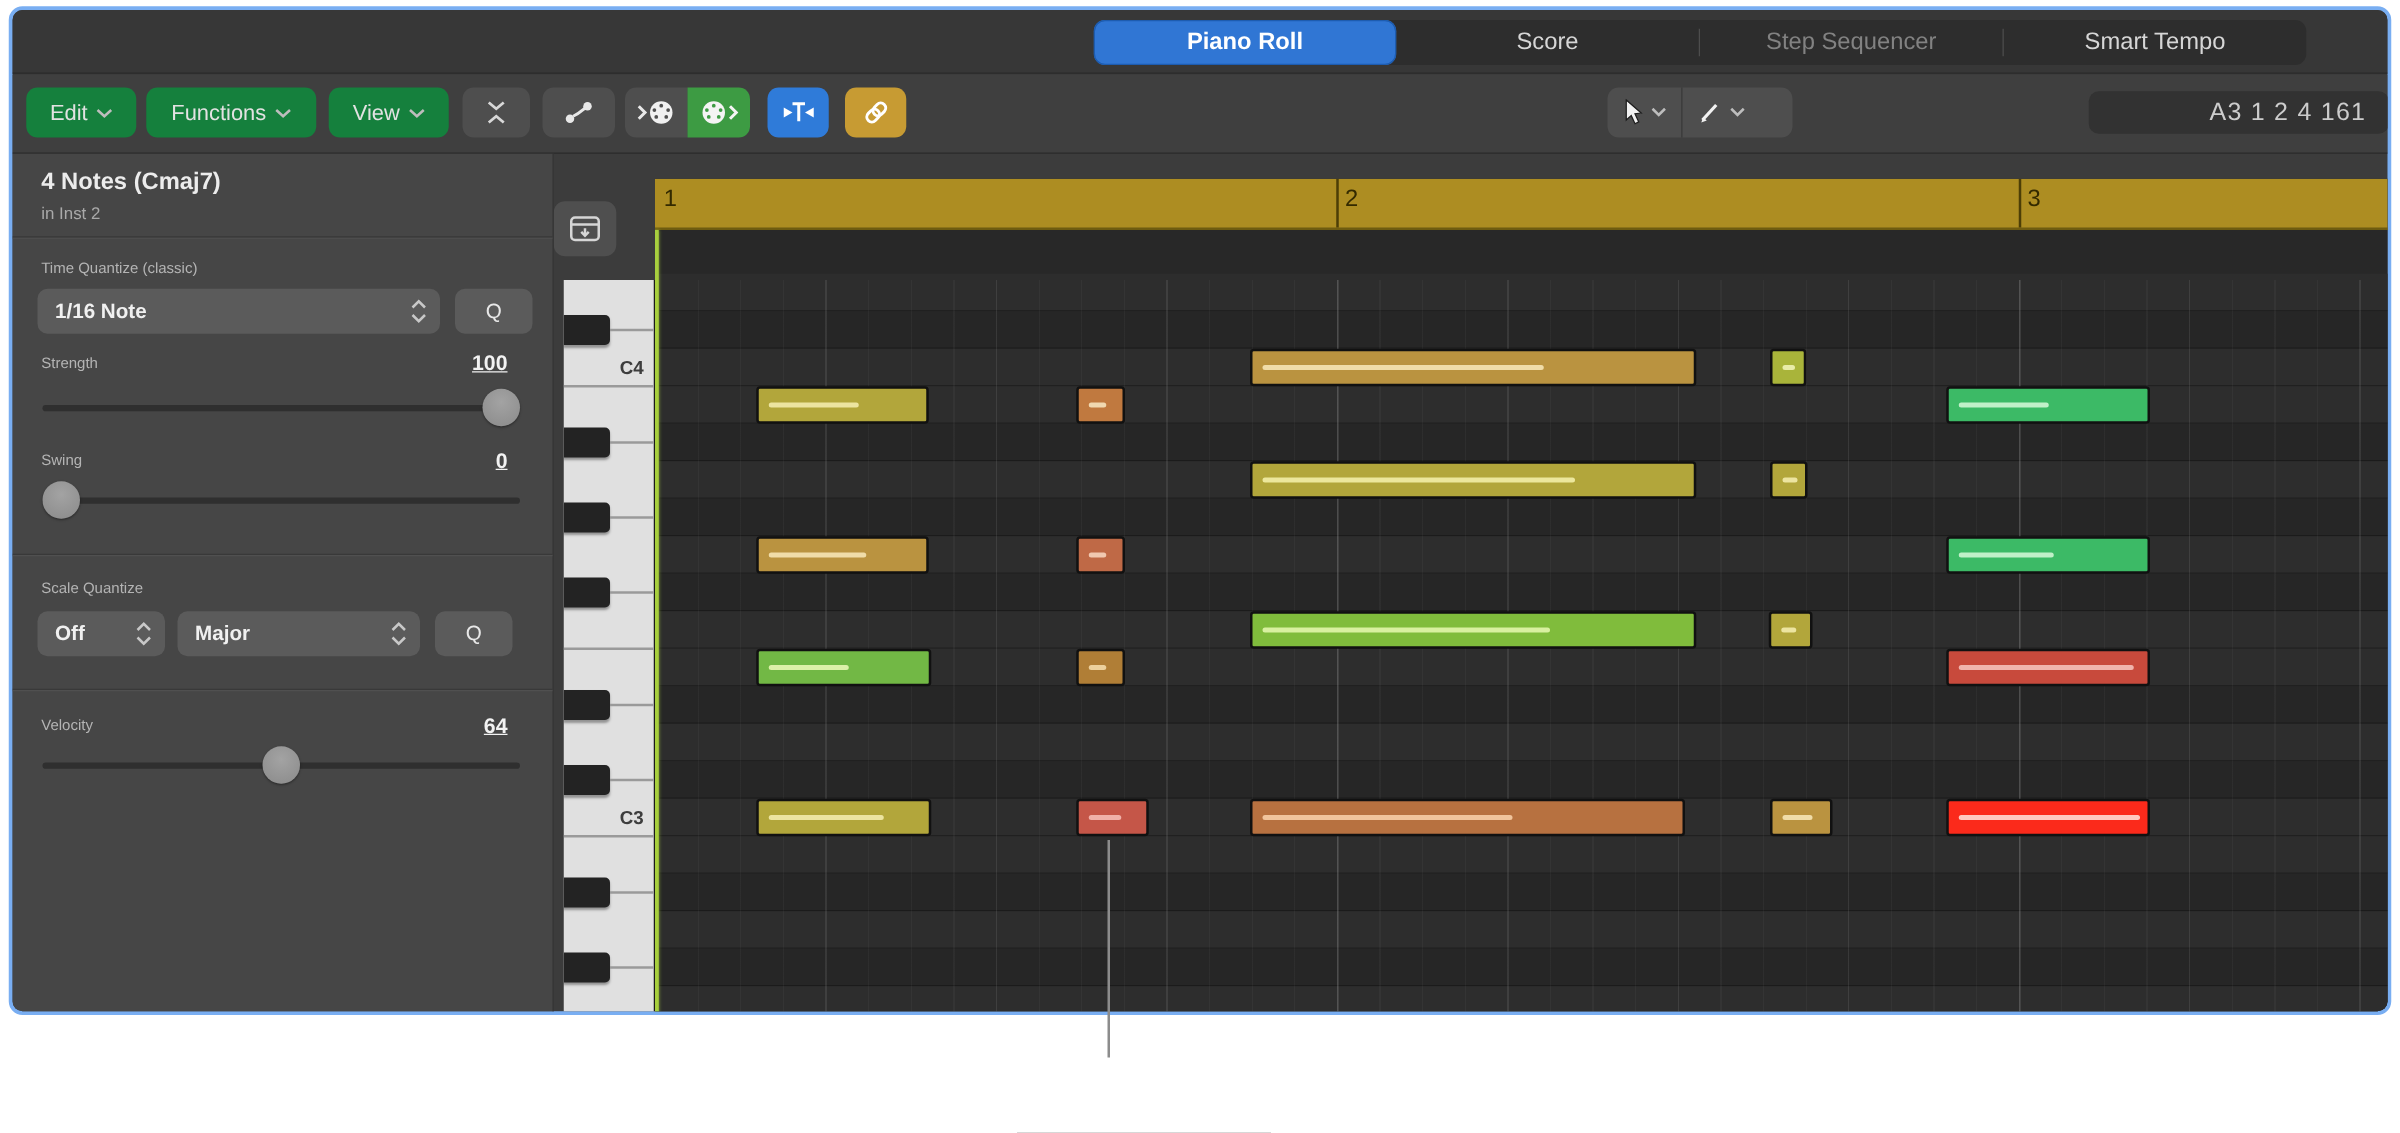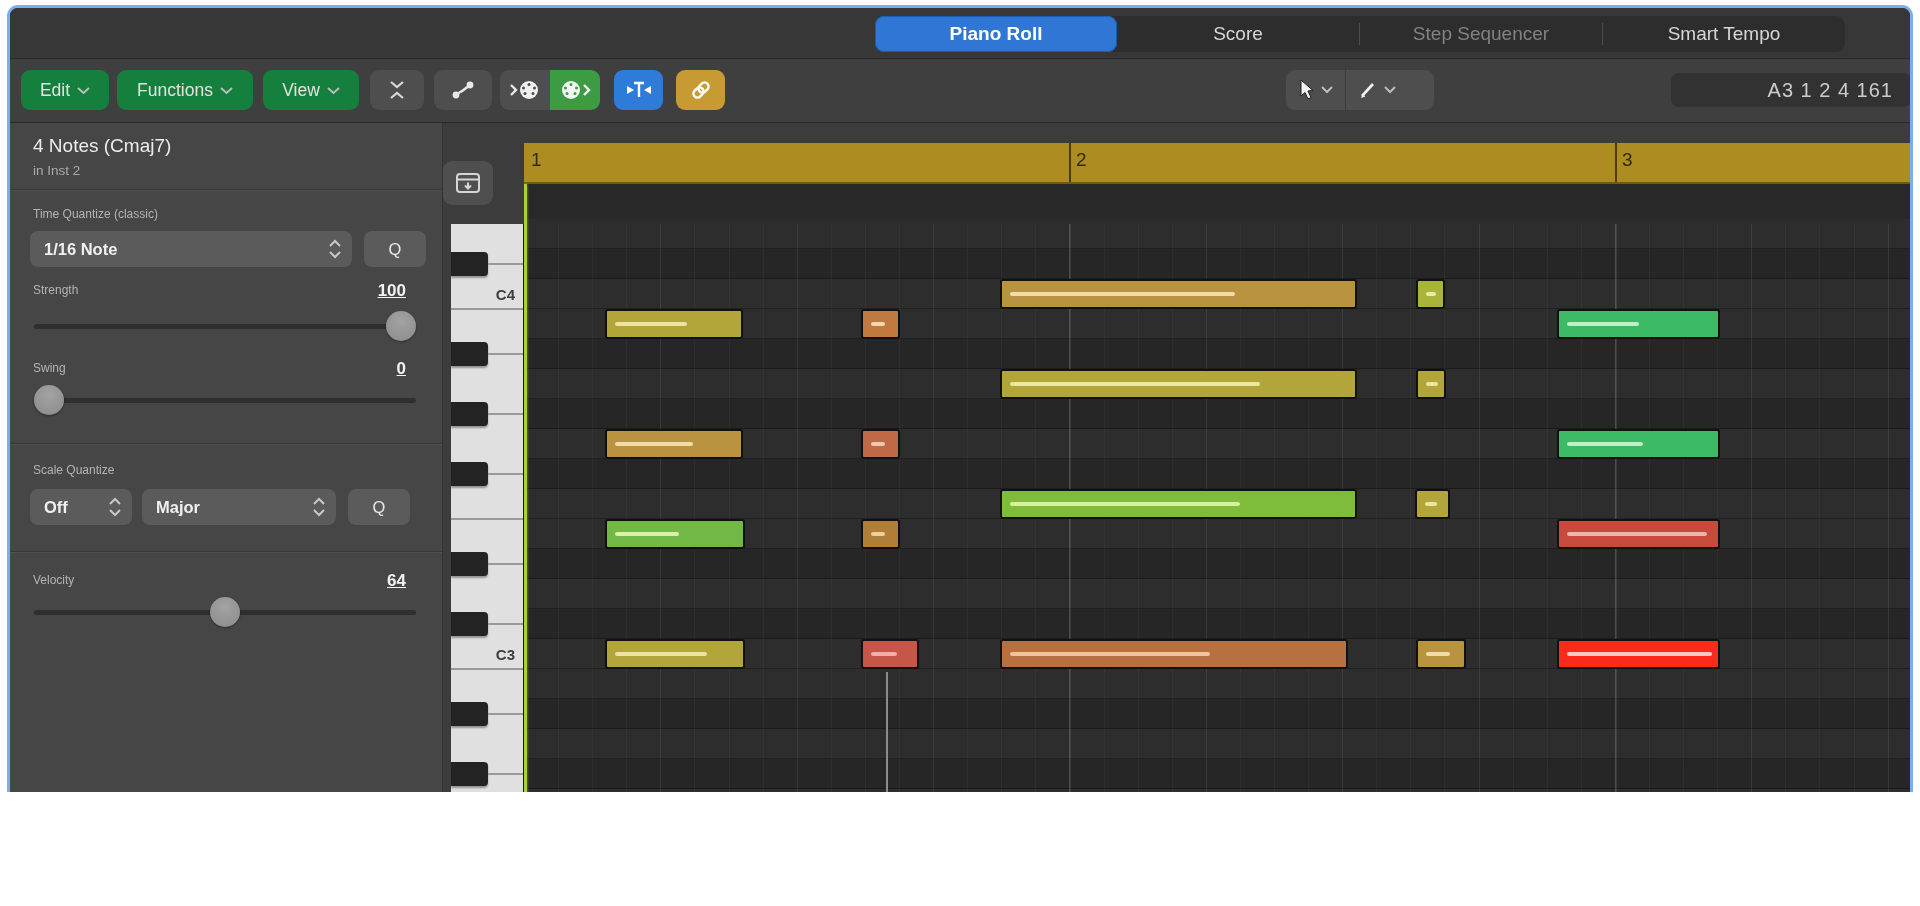--- a/index.html
+++ b/index.html
@@ -1,17 +1,17 @@
 <!DOCTYPE html>
 <html><head>
 <meta charset="utf-8">
 <style>
   html,body{margin:0;padding:0;background:#ffffff;}
   *{box-sizing:border-box;}
-  .canvas{position:relative;width:1920px;height:792px;background:#ffffff;overflow:hidden;
+  .canvas{position:relative;width:1920px;height:906px;background:#ffffff;overflow:hidden;
           font-family:"Liberation Sans",sans-serif;}
   
   .window{position:absolute;left:7px;top:5px;width:1906px;height:807px;background:#3c3c3c;
           border:3px solid #79aef2;border-radius:11px;overflow:hidden;}
   
   .tabbar{position:absolute;left:0;top:0;width:100%;height:51px;background:#373737;
           border-bottom:1px solid #2a2a2a;}
   .tabseg{position:absolute;left:865px;top:8px;width:970px;height:36px;background:#2d2d2d;
           border-radius:9px;display:flex;align-items:stretch;}
   .tabseg .seg{flex:1;display:flex;align-items:center;justify-content:center;font-size:19px;
@@ -33,21 +33,21 @@
   .toolgroup{position:absolute;top:10px;height:40px;background:#4e4e4e;border-radius:9px;
         display:flex;align-items:center;}
   .toolgroup .half{display:flex;align-items:center;gap:6px;padding:0 12px;height:100%;}
   .toolgroup .vsep{width:1px;height:100%;background:#393939;}
   .posdisplay{position:absolute;top:13px;height:34px;background:#323232;border-radius:8px;
         color:#cccccc;font-size:20px;display:flex;align-items:center;justify-content:flex-end;
         padding:0 18px;letter-spacing:1px;}
   
   .inspector{position:absolute;left:0;top:115px;width:433px;height:692px;background:#464646;
         border-right:1px solid #333333;}
-  .insp-title{position:absolute;left:23px;top:12px;font-size:19px;font-weight:normal;color:#ececec;}
+  .insp-title{position:absolute;left:23px;top:12px;font-size:19px;font-weight:bold;color:#ececec;}
   .insp-sub{position:absolute;left:23px;top:40px;font-size:13.5px;color:#a9a9a9;}
   .insp-div{position:absolute;left:0;width:100%;height:1px;background:#393939;box-shadow:0 1px 0 #505050;}
   .insp-label{position:absolute;left:23px;font-size:12px;color:#b4b4b4;}
   .insp-value{position:absolute;right:36px;font-size:17px;font-weight:bold;color:#f2f2f2;text-decoration:underline;}
   .dropdown{position:absolute;height:36px;background:#5b5b5b;border-radius:8px;display:flex;
         align-items:center;color:#f0f0f0;font-size:16.5px;font-weight:bold;padding:0 10px 0 14px;}
   .dropdown .dd-label{flex:1;}
   .qbtn{position:absolute;height:36px;background:#5b5b5b;border-radius:8px;color:#e8e8e8;
         font-size:16.5px;display:flex;align-items:center;justify-content:center;}
   .slider{position:absolute;height:30px;}

